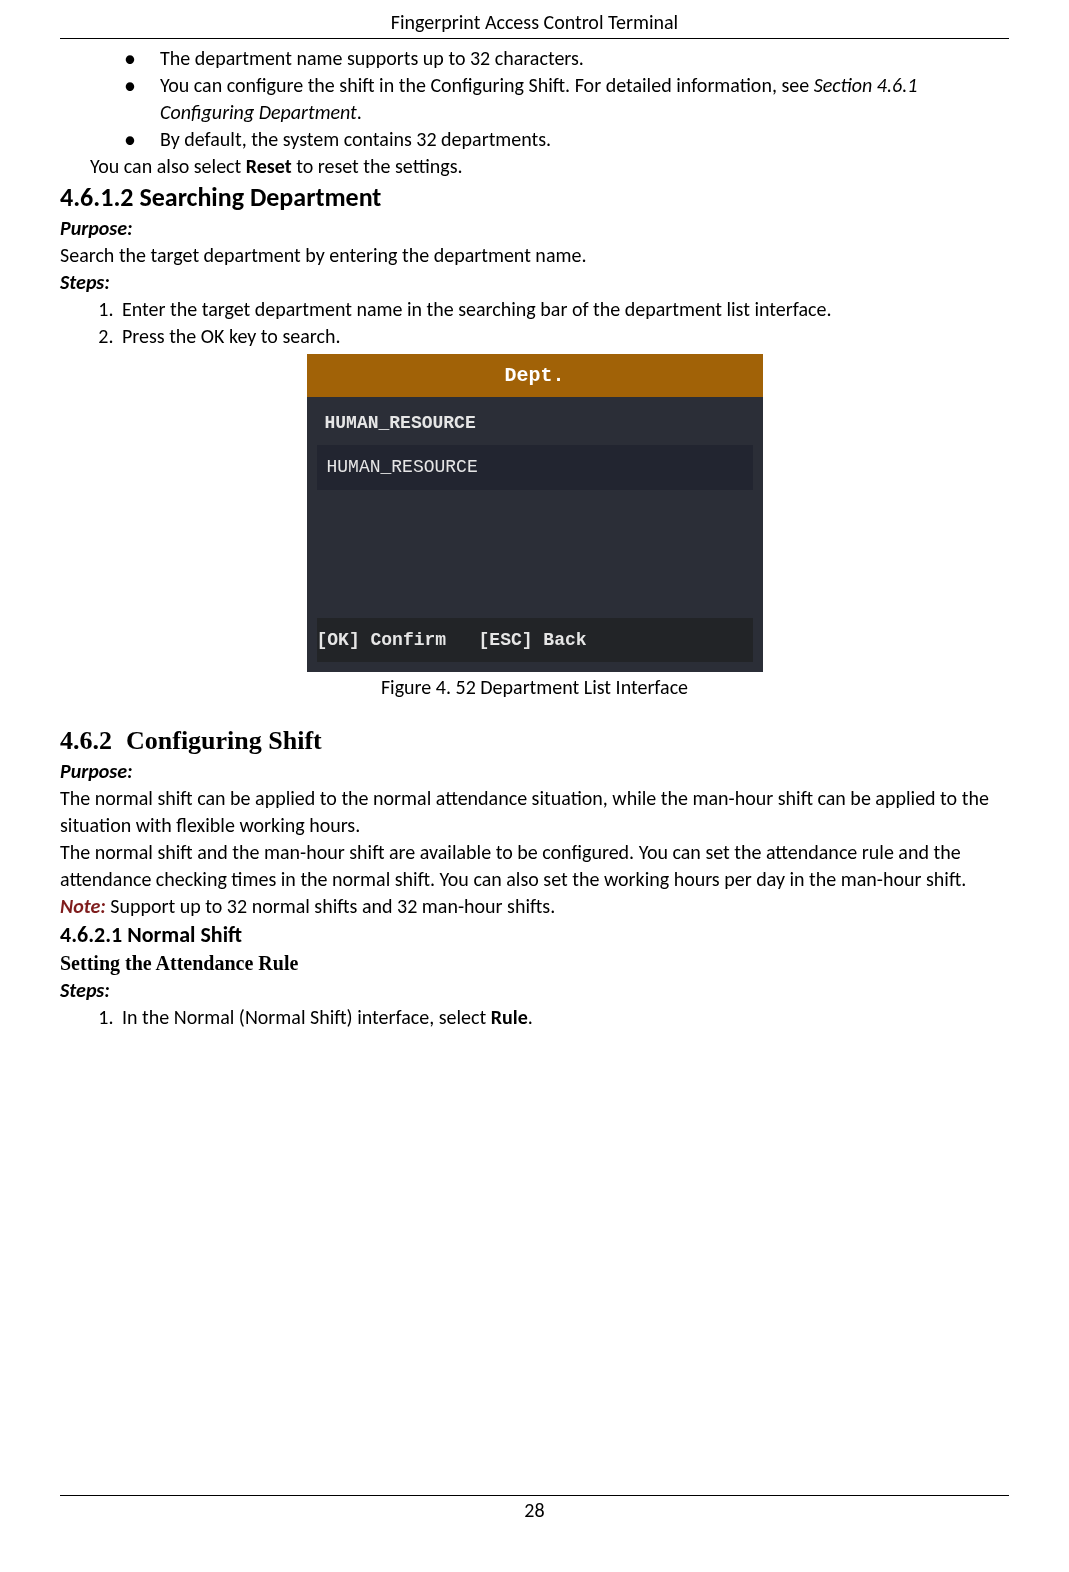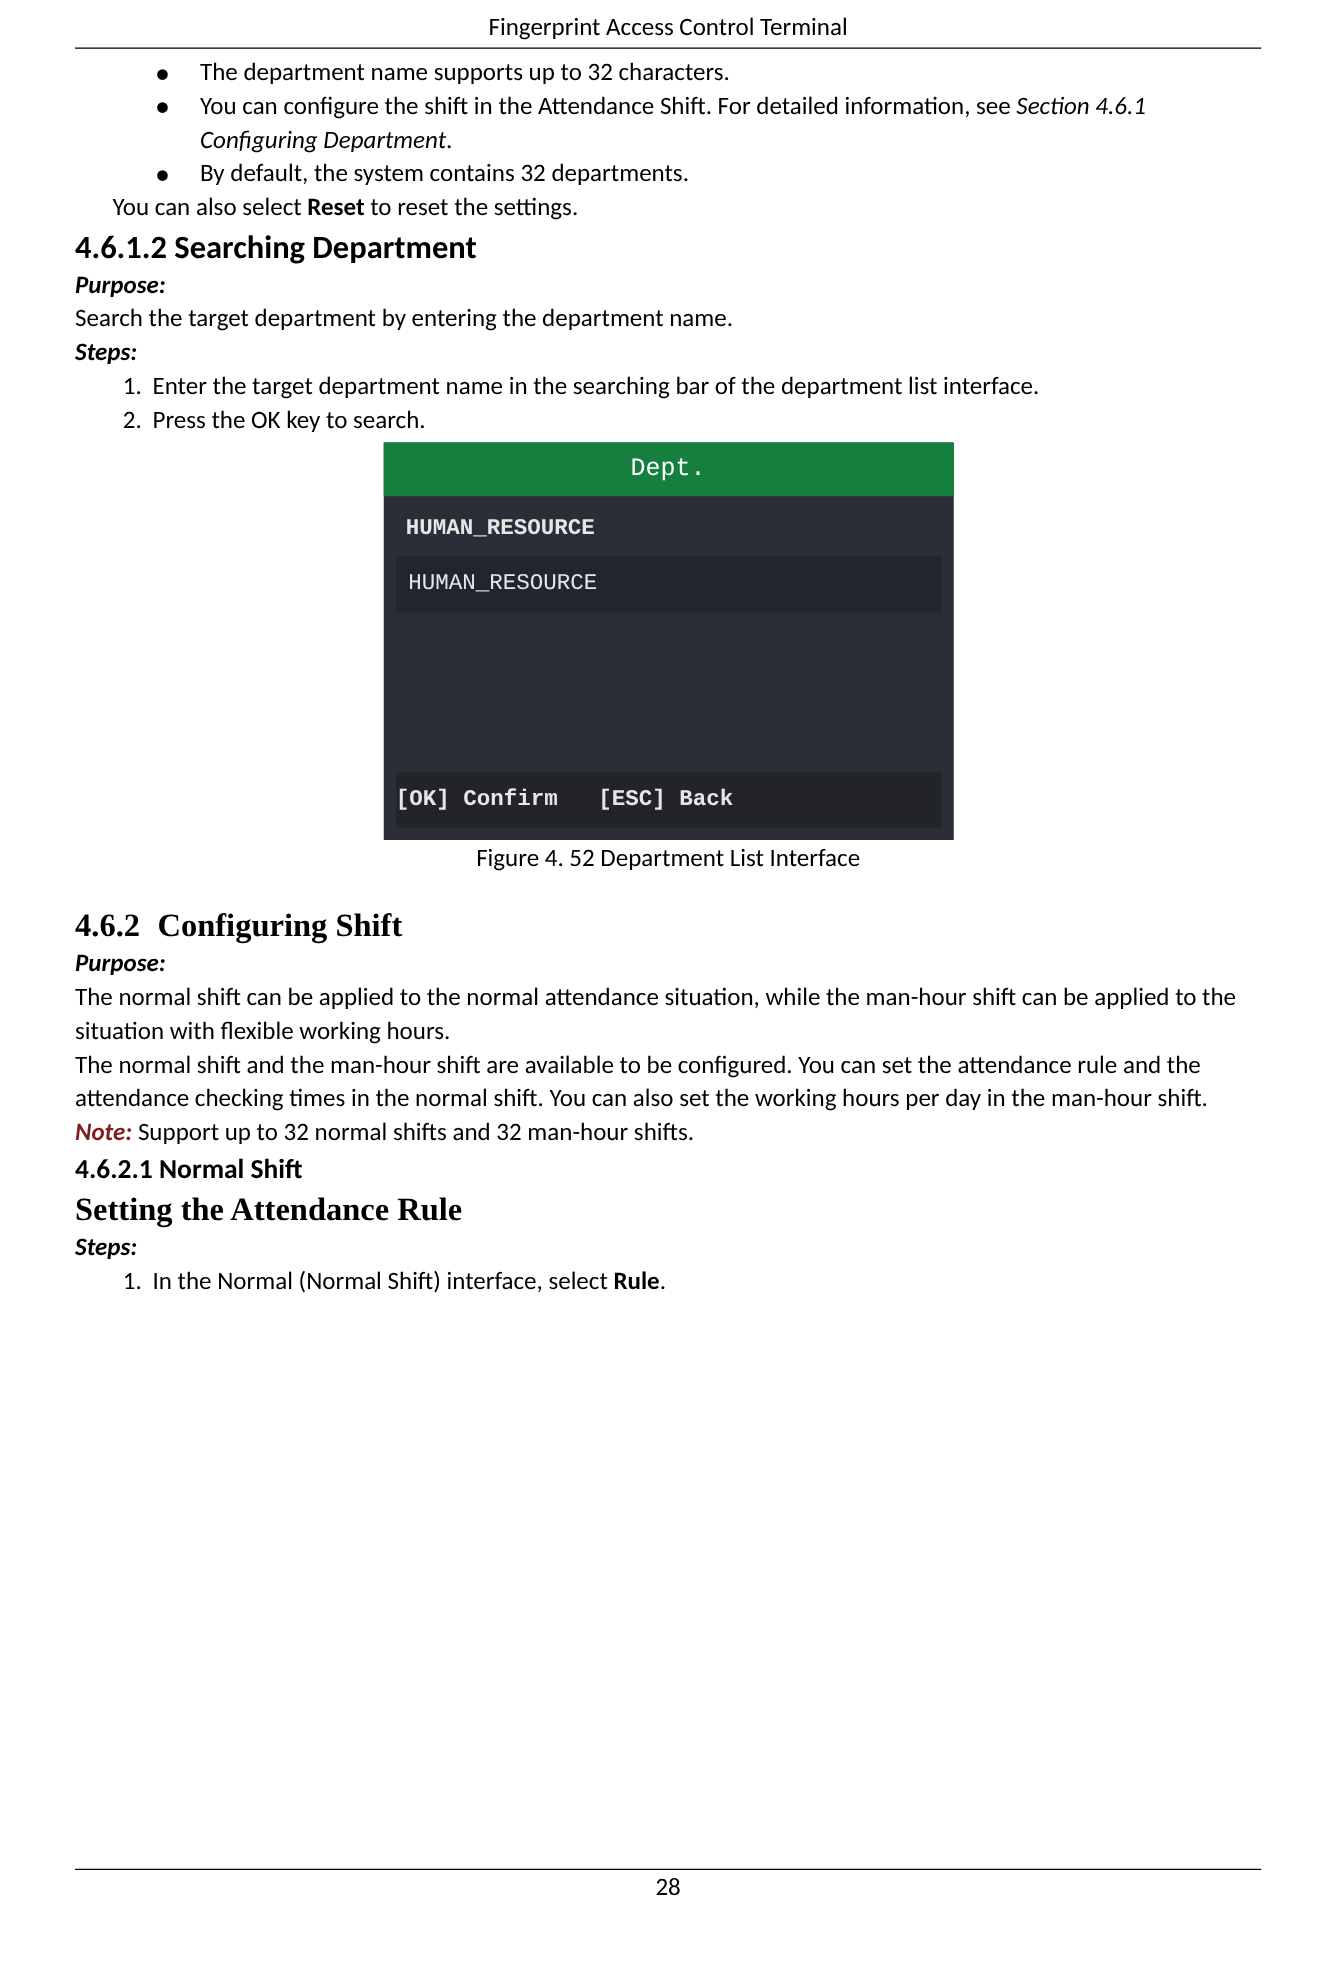--- a/index.html
+++ b/index.html
@@ -72,23 +72,23 @@
     display: inline-block;
     width: 456px;
     background: #2b2e37;
     text-align: left;
     font-family: "Courier New", monospace;
     color: #e6e6e6;
     font-size: 18px;
     vertical-align: top;
   }
   .ds-title {
-    background: #15803d;
-    text-align: center;
-    font-weight: 400;
+    background: #a16207;
+    text-align: center;
+    font-weight: 700;
     padding: 8px 0;
     font-size: 20px;
     color: #fff;
   }
   .ds-search {
     padding: 14px 18px 10px 18px;
     font-weight: 700;
   }
   .ds-row {
     background: #222530;
@@ -127,21 +127,21 @@
   }
   .bold { font-weight: 700; }
   .italic { font-style: italic; }
   .h-4621 {
     font-weight: 700;
     font-size: 22px;
   }
   .h-setting {
     font-family: "Times New Roman", serif;
     font-weight: 700;
-    font-size: 26px;
+    font-size: 20px;
   }
   .page-footer {
     position: absolute;
     left: 0;
     right: 0;
     bottom: 50px;
     text-align: center;
     font-size: 20px;
   }
   .page-footer .line {
@@ -153,21 +153,21 @@
 </head>
 <body>
 
 <div class="page">
   <div class="header">Fingerprint Access Control Terminal</div>
 
   <div class="content">
     <ul class="bullets">
       <li>The department name supports up to 32 characters.</li>
       <li>
-        <span>You can configure the shift in the Attendance Shift. For detailed information, see </span><span class="italic">Section 4.6.1 Configuring Department</span><span>.</span>
+        <span>You can configure the shift in the Configuring Shift. For detailed information, see </span><span class="italic">Section 4.6.1 Configuring Department</span><span>.</span>
       </li>
       <li>By default, the system contains 32 departments.</li>
     </ul>
     <div class="indent1">
       <span>You can also select </span><span class="bold">Reset</span><span> to reset the settings.</span>
     </div>
 
     <div class="h-section">4.6.1.2 Searching Department</div>
     <div class="h-purpose">Purpose:</div>
     <div>Search the target department by entering the department name.</div>

